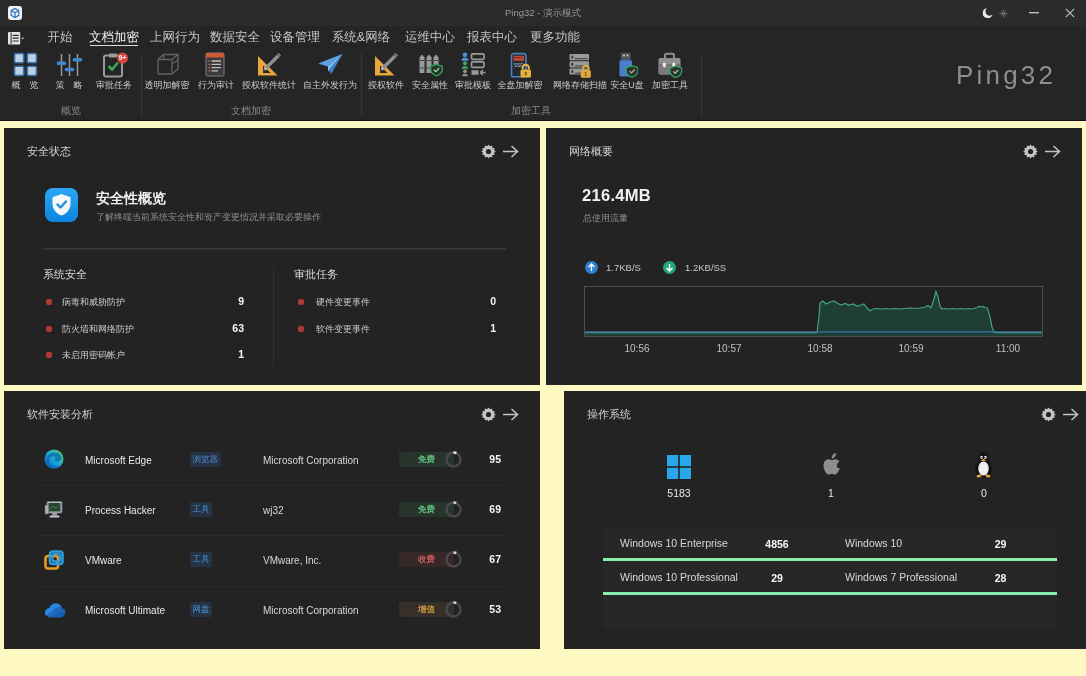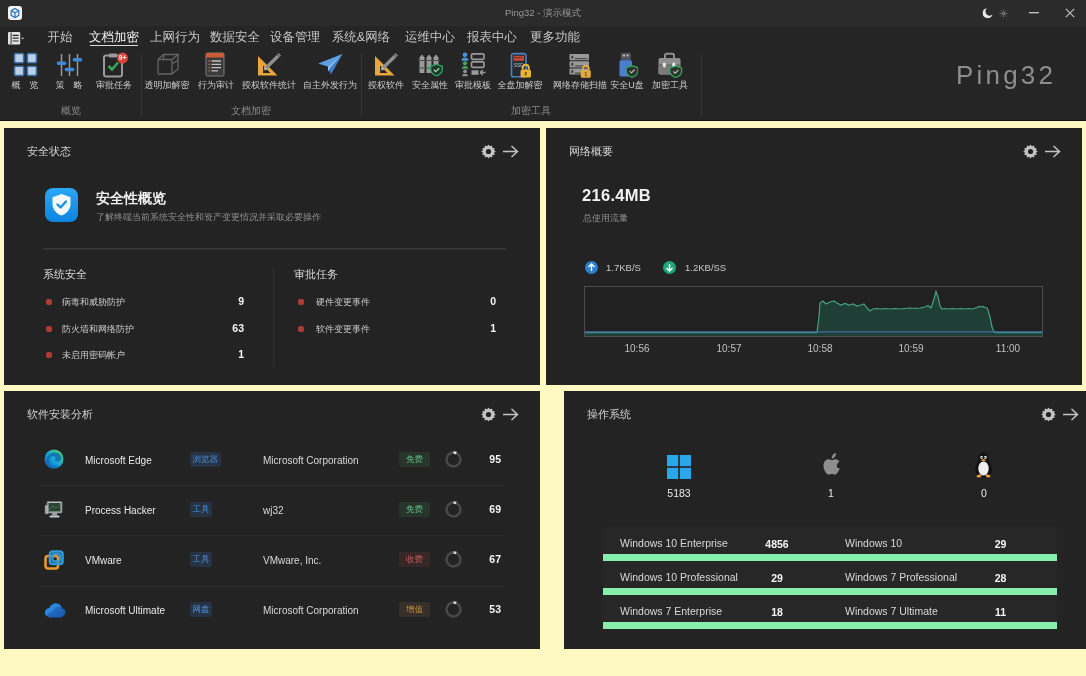--- a/index.html
+++ b/index.html
@@ -55,32 +55,32 @@
 .legend { position:absolute; top:134px; font-size:9.5px; color:#c9c9c9; }
 .lcirc { position:absolute; width:13px; height:13px; border-radius:7px; top:133px; }
 #chartbox { position:absolute; left:38px; top:158px; width:459px; height:51px; border:1px solid #4e4e4e; background:#212121; }
 .xlab { position:absolute; top:215px; transform:translateX(-50%); font-size:10px; color:#c0c0c0; }
 
 
 .appicon { position:absolute; left:40px; width:20px; height:20px; }
 .sname { position:absolute; left:81px; font-size:10px; color:#e8e8e8; }
 .scat { position:absolute; left:186px; height:15px; line-height:15px; padding:0 2.5px; border-radius:2px; font-size:8.5px; background:#253344; color:#4e8fd8; }
 .scomp { position:absolute; left:259px; font-size:10px; color:#d8d8d8; }
-.sfee { position:absolute; left:395px; height:15px; line-height:15px; padding:0 7px; border-radius:2px; font-size:8.5px; }
+.sfee { position:absolute; left:395px; height:15px; line-height:15px; padding:0 19px; border-radius:2px; font-size:8.5px;font-weight:bold; }
 .fee-free { background:#27352c; color:#62bb80; }
 .fee-pay  { background:#372828; color:#c45b5b; }
 .fee-add  { background:#37302a; color:#c4923e; }
 .sring { position:absolute; left:441px; width:17px; height:17px; }
 .sscore { position:absolute; left:462px; width:35px; font-size:10.5px; font-weight:bold; color:#f5f5f5; text-align:right; }
 .sdiv { position:absolute; left:36px; width:464px; height:1px; background:#2c2c2c; }
 
 
 .oscount { position:absolute; font-size:10.5px; color:#e8e8e8; transform:translateX(-50%); }
 #ostable { position:absolute; left:39px; top:136px; width:454px; height:102px; background:#272727; }
-.otrow { position:absolute; left:0; width:454px; height:34px; border-bottom:7px solid #86efac; }
+.otrow { position:absolute; left:0; width:454px; height:34px; border-bottom:3px solid #86efac; }
 .otname { position:absolute; top:10px; font-size:10.5px; color:#d8d8d8; }
 .otnum { position:absolute; top:10.5px; font-size:10.5px; font-weight:bold; color:#f5f5f5; text-align:center; }
 
 
 #statusbar { position:absolute; left:0; top:656px; width:1086px; height:20px; background:#2b2b2b; border-bottom:2px solid #3f3f3f; }
 #statusbar .left { position:absolute; left:8px; top:0; height:18px; line-height:18px; font-size:10px; color:#c6c6c6; }
 .sbitem { position:absolute; top:0; height:18px; line-height:18px; font-size:9px; color:#c9c9c9; }
 .sbicon { position:absolute; top:3px; }
 svg { display:block; }
 </style>
@@ -610,22 +610,16 @@
           <div class="otnum" style="left:129px; width:90px">4856</div>
           <div class="otname" style="left:242px">Windows 10</div>
           <div class="otnum" style="left:352px; width:91px">29</div>
         </div>
       <div class="otrow" style="top:34px">
           <div class="otname" style="left:17px">Windows 10 Professional</div>
           <div class="otnum" style="left:129px; width:90px">29</div>
           <div class="otname" style="left:242px">Windows 7 Professional</div>
           <div class="otnum" style="left:352px; width:91px">28</div>
         </div>
-      <div class="otrow" style="top:68px">
-          <div class="otname" style="left:17px">Windows 7 Enterprise</div>
-          <div class="otnum" style="left:129px; width:90px">18</div>
-          <div class="otname" style="left:242px">Windows 7 Ultimate</div>
-          <div class="otnum" style="left:352px; width:91px">11</div>
-        </div>
     </div>
   </div>
 
 </div>
 
 </body></html>

